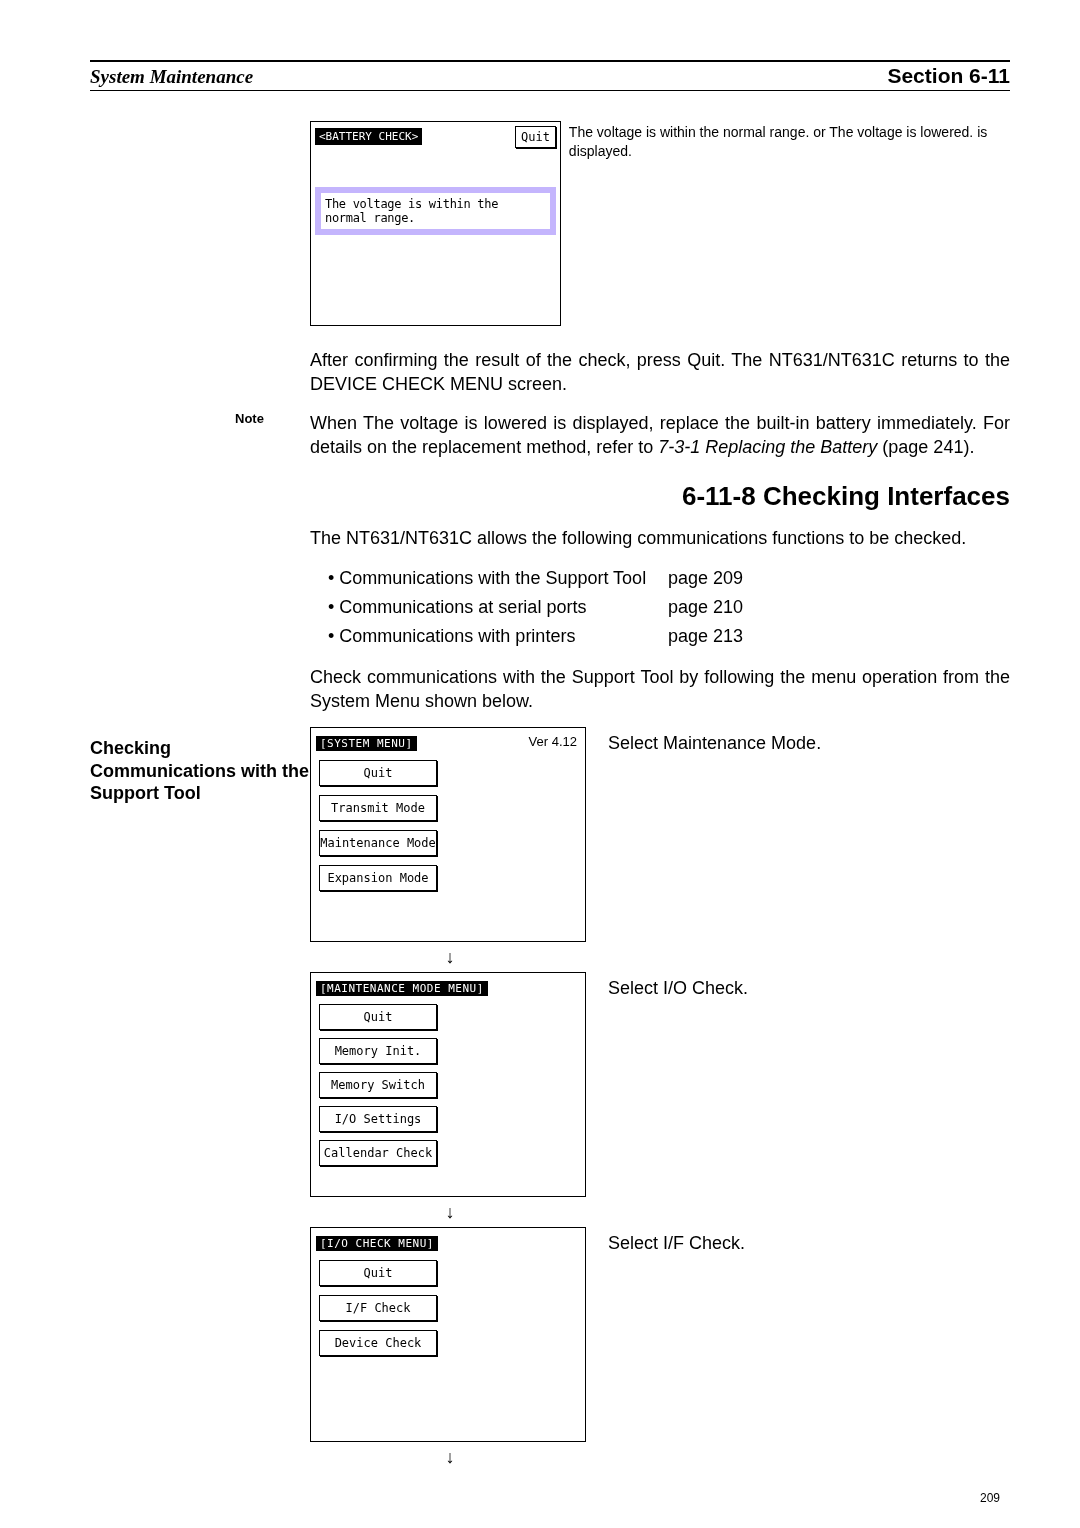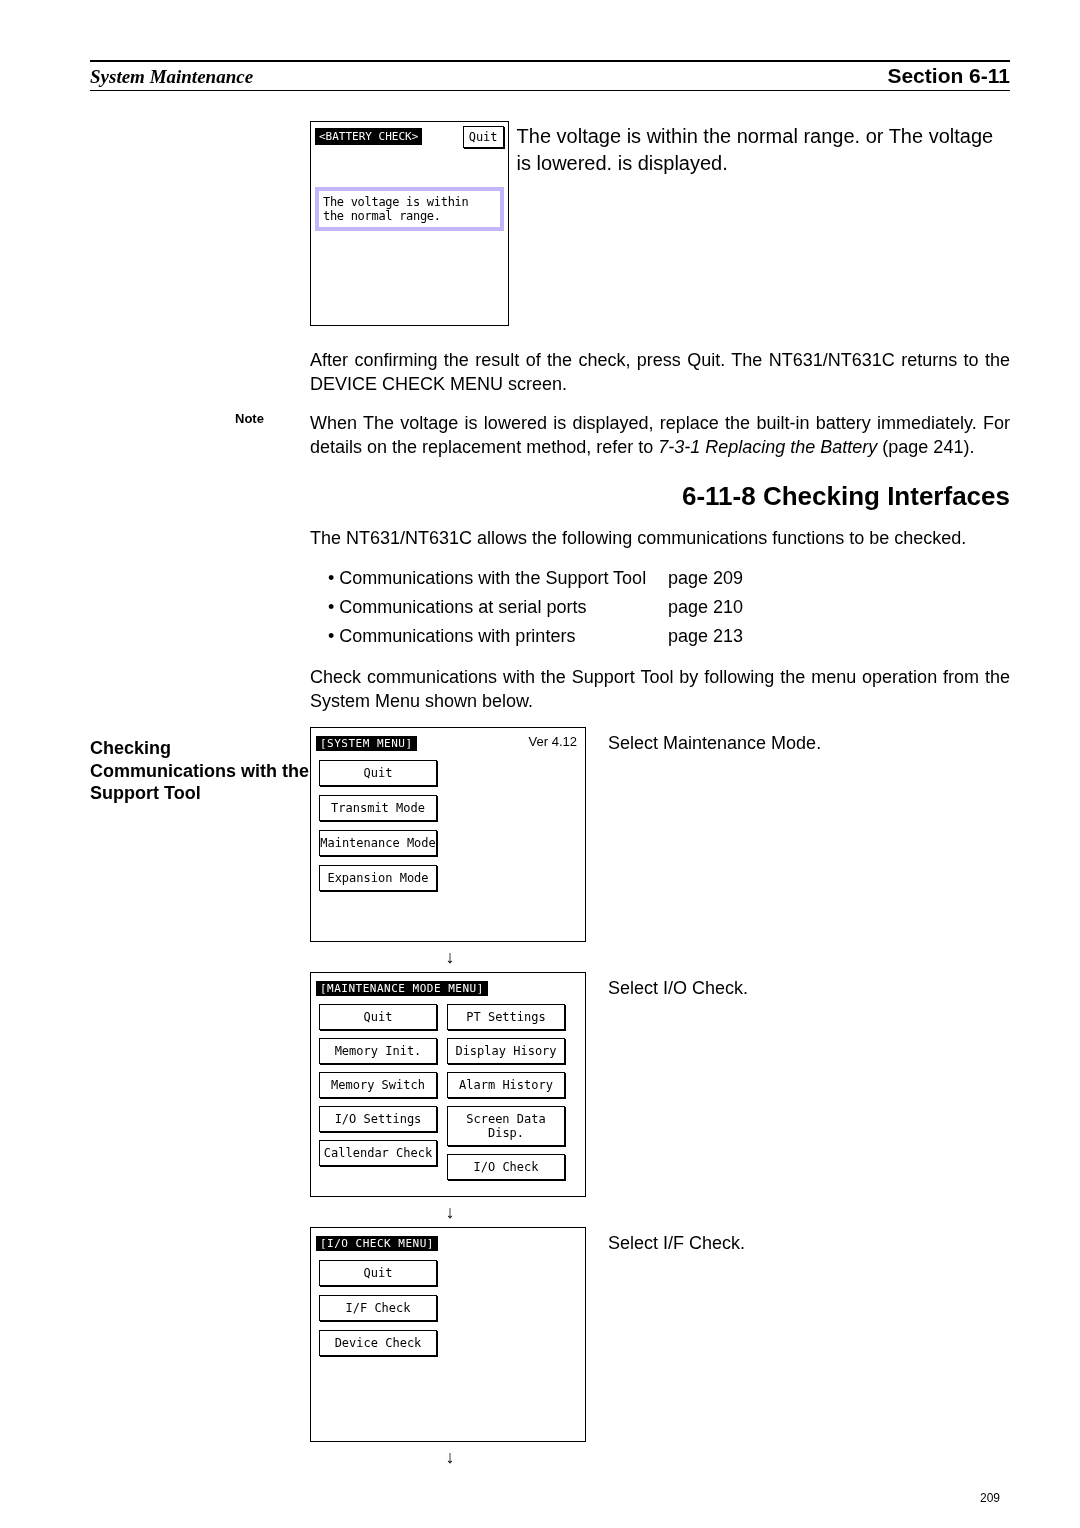--- a/index.html
+++ b/index.html
@@ -55,29 +55,29 @@
       border: 1px solid #000;
       position: absolute;
       top: 4px;
       right: 4px;
       font-size: 12px;
       padding: 3px 5px;
       font-family: monospace;
       box-shadow: 1px 1px 0 #000;
     }
     .voltage-msg-box {
-      border: 4px solid #c4b5fd;
+      border: 6px solid #c4b5fd;
       font-size: 12px;
       font-family: monospace;
       padding: 4px 4px;
       margin-top: 42px;
       letter-spacing: -0.3px;
     }
     .caption-text {
-      font-size: 20px;
+      font-size: 14px;
       line-height: 1.35;
       padding-top: 2px;
     }
     .body-para {
       margin-left: 220px;
       font-size: 18px;
       line-height: 1.35;
       text-align: justify;
       margin-bottom: 14px;
     }
@@ -259,27 +259,20 @@
   <div class="menu-screen med">
     <span class="menu-title-bar">[MAINTENANCE MODE MENU]</span>
     <div class="two-col-btns">
       <div>
         <div class="menu-btn">Quit</div>
         <div class="menu-btn">Memory Init.</div>
         <div class="menu-btn">Memory Switch</div>
         <div class="menu-btn">I/O Settings</div>
         <div class="menu-btn">Callendar Check</div>
       </div>
-      <div>
-        <div class="menu-btn">PT Settings</div>
-        <div class="menu-btn">Display Hisory</div>
-        <div class="menu-btn">Alarm History</div>
-        <div class="menu-btn">Screen Data Disp.</div>
-        <div class="menu-btn">I/O Check</div>
-      </div>
     </div>
   </div>
   <div class="menu-caption">Select I/O Check.</div>
 </div>
 
 <div class="arrow-down">↓</div>
 
 <div class="menu-flow-row">
   <div class="menu-screen tall">
     <span class="menu-title-bar">[I/O CHECK MENU]</span>

